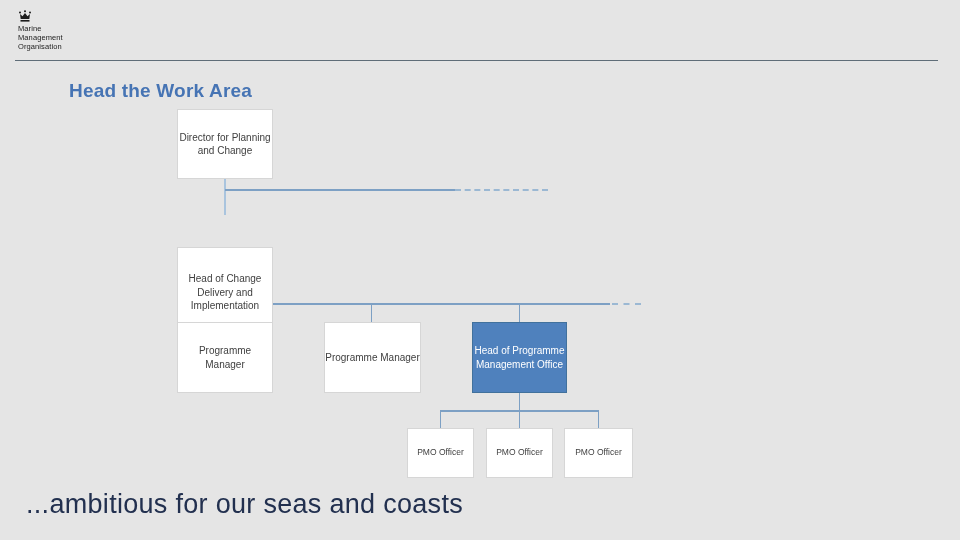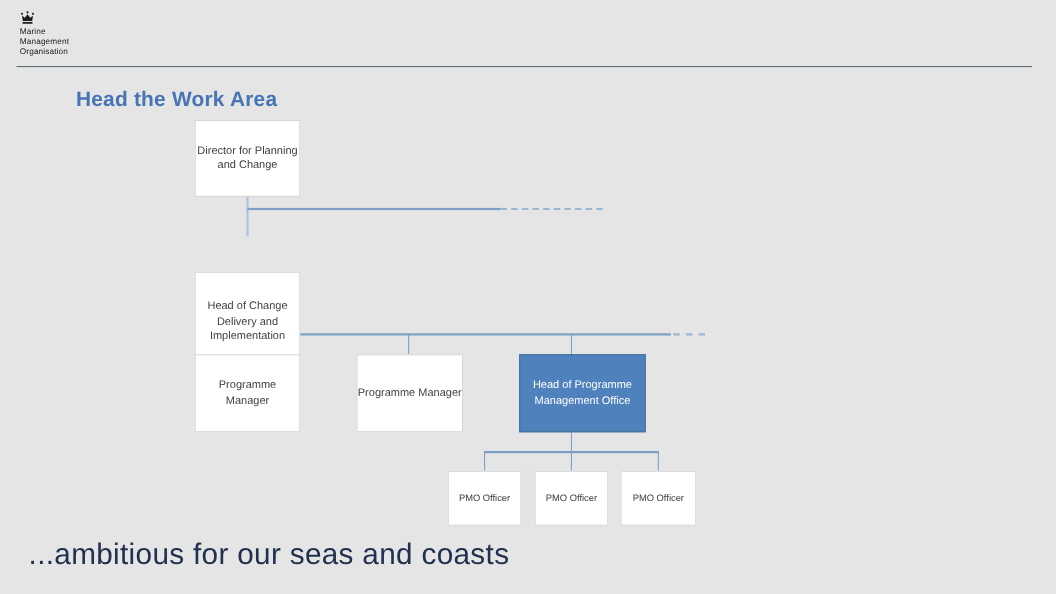--- a/index.html
+++ b/index.html
@@ -41,21 +41,21 @@
   }
   .node.filled {
     background: #4f81bd;
     border: 1px solid #41719c;
     color: #ffffff;
   }
   .n-director   { left: 177px; top: 109px; width: 96px; height: 70px; }
   .n-headchange { left: 177px; top: 212px; width: 96px; height: 91px; margin-top: 35px; }
   .n-pm1        { left: 177px; top: 322px; width: 96px; height: 71px; }
   .n-pm2        { left: 324px; top: 322px; width: 97px; height: 71px; }
-  .n-hpmo       { left: 472px; top: 322px; width: 115px; height: 71px; }
+  .n-hpmo       { left: 472px; top: 322px; width: 95px; height: 71px; }
   .n-pmo1       { left: 407px; top: 428px; width: 67px; height: 50px; font-size: 8.5px; }
   .n-pmo2       { left: 486px; top: 428px; width: 67px; height: 50px; font-size: 8.5px; }
   .n-pmo3       { left: 564px; top: 428px; width: 69px; height: 50px; font-size: 8.5px; }
 
   
   .conn { position: absolute; }
   .vwide  { width: 2px; background: #a9c4de; }
   .vthin  { width: 1px; background: #7da0c4; }
   .hline  { height: 1.5px; background: #7da0c4; }
   .hdash  { height: 0; border-top: 2px dashed #9bb8d3; }

